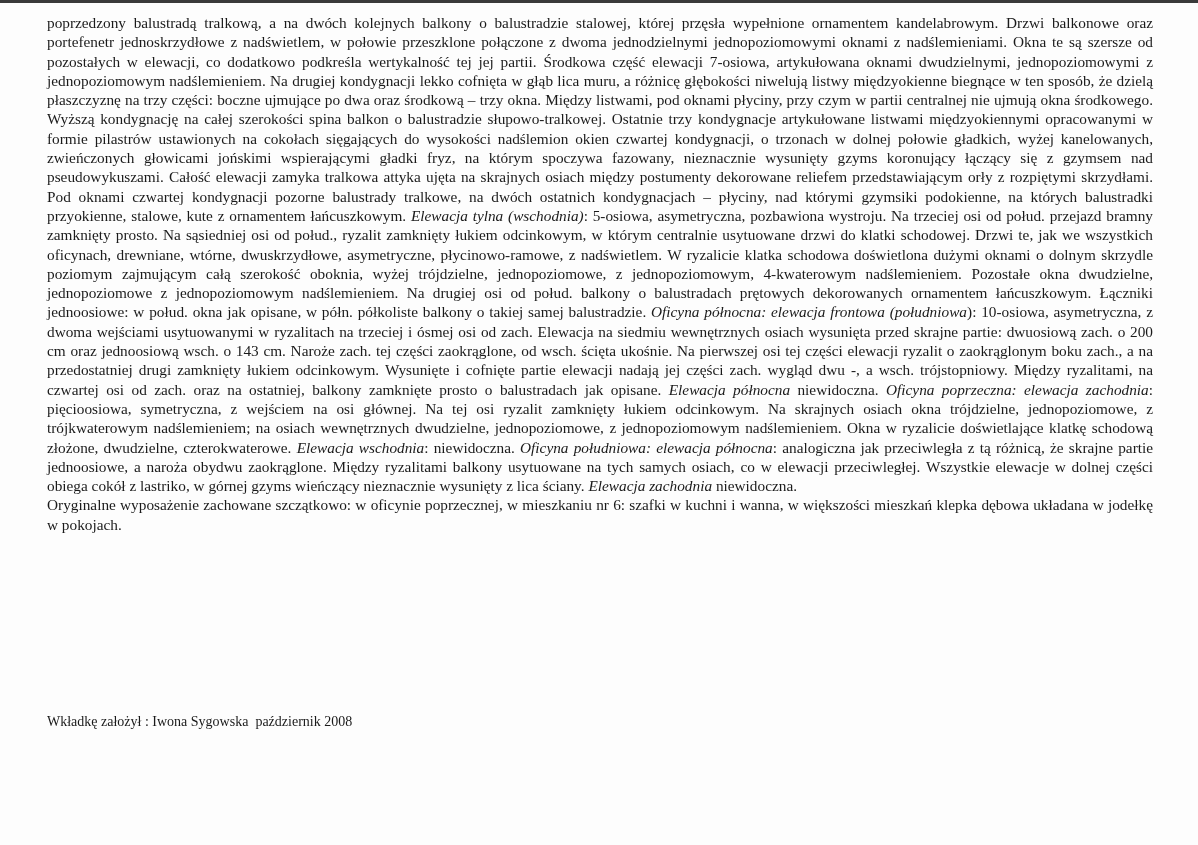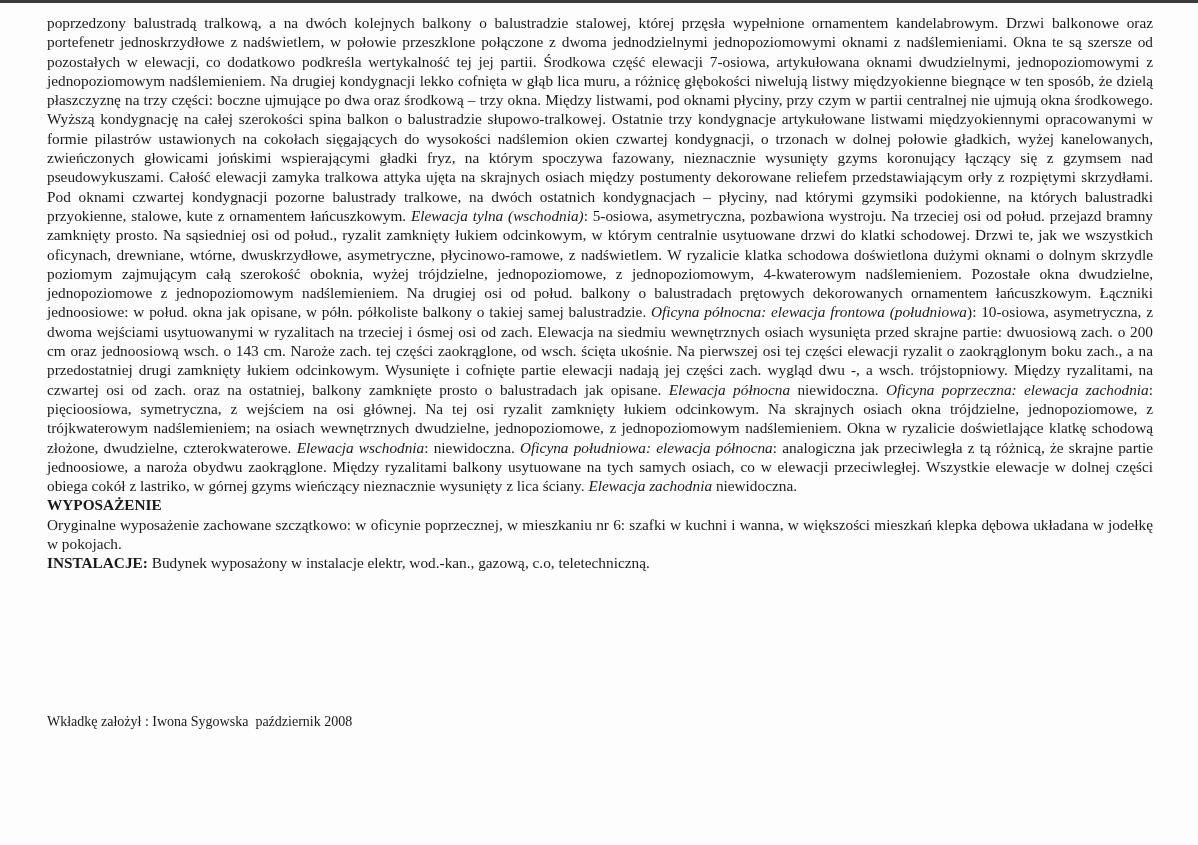--- a/index.html
+++ b/index.html
@@ -23,18 +23,16 @@
 </style>
 </head>
 <body>
 
 <div class="top-edge"></div>
 
 <div class="page">
   <p>
     <span>poprzedzony balustradą tralkową, a na dwóch kolejnych balkony o balustradzie stalowej, której przęsła wypełnione ornamentem kandelabrowym. Drzwi balkonowe oraz portefenetr jednoskrzydłowe z nadświetlem, w połowie przeszklone połączone z dwoma jednodzielnymi jednopoziomowymi oknami z nadślemieniami. Okna te są szersze od pozostałych w elewacji, co dodatkowo podkreśla wertykalność tej jej partii. Środkowa część elewacji 7-osiowa, artykułowana oknami dwudzielnymi, jednopoziomowymi z jednopoziomowym nadślemieniem. Na drugiej kondygnacji lekko cofnięta w głąb lica muru, a różnicę głębokości niwelują listwy międzyokienne biegnące w ten sposób, że dzielą płaszczyznę na trzy części: boczne ujmujące po dwa oraz środkową – trzy okna. Między listwami, pod oknami płyciny, przy czym w partii centralnej nie ujmują okna środkowego. Wyższą kondygnację na całej szerokości spina balkon o balustradzie słupowo-tralkowej. Ostatnie trzy kondygnacje artykułowane listwami międzyokiennymi opracowanymi w formie pilastrów ustawionych na cokołach sięgających do wysokości nadślemion okien czwartej kondygnacji, o trzonach w dolnej połowie gładkich, wyżej kanelowanych, zwieńczonych głowicami jońskimi wspierającymi gładki fryz, na którym spoczywa fazowany, nieznacznie wysunięty gzyms koronujący łączący się z gzymsem nad pseudowykuszami. Całość elewacji zamyka tralkowa attyka ujęta na skrajnych osiach między postumenty dekorowane reliefem przedstawiającym orły z rozpiętymi skrzydłami. Pod oknami czwartej kondygnacji pozorne balustrady tralkowe, na dwóch ostatnich kondygnacjach – płyciny, nad którymi gzymsiki podokienne, na których balustradki przyokienne, stalowe, kute z ornamentem łańcuszkowym. </span><em>Elewacja tylna (wschodnia)</em><span>: 5-osiowa, asymetryczna, pozbawiona wystroju. Na trzeciej osi od połud. przejazd bramny zamknięty prosto. Na sąsiedniej osi od połud., ryzalit zamknięty łukiem odcinkowym, w którym centralnie usytuowane drzwi do klatki schodowej. Drzwi te, jak we wszystkich oficynach, drewniane, wtórne, dwuskrzydłowe, asymetryczne, płycinowo-ramowe, z nadświetlem. W ryzalicie klatka schodowa doświetlona dużymi oknami o dolnym skrzydle poziomym zajmującym całą szerokość oboknia, wyżej trójdzielne, jednopoziomowe, z jednopoziomowym, 4-kwaterowym nadślemieniem. Pozostałe okna dwudzielne, jednopoziomowe z jednopoziomowym nadślemieniem. Na drugiej osi od połud. balkony o balustradach prętowych dekorowanych ornamentem łańcuszkowym. Łączniki jednoosiowe: w połud. okna jak opisane, w półn. półkoliste balkony o takiej samej balustradzie. </span><em>Oficyna północna: elewacja frontowa (południowa</em><span>): 10-osiowa, asymetryczna, z dwoma wejściami usytuowanymi w ryzalitach na trzeciej i ósmej osi od zach. Elewacja na siedmiu wewnętrznych osiach wysunięta przed skrajne partie: dwuosiową zach. o 200 cm oraz jednoosiową wsch. o 143 cm. Naroże zach. tej części zaokrąglone, od wsch. ścięta ukośnie. Na pierwszej osi tej części elewacji ryzalit o zaokrąglonym boku zach., a na przedostatniej drugi zamknięty łukiem odcinkowym. Wysunięte i cofnięte partie elewacji nadają jej części zach. wygląd dwu -, a wsch. trójstopniowy. Między ryzalitami, na czwartej osi od zach. oraz na ostatniej, balkony zamknięte prosto o balustradach jak opisane. </span><em>Elewacja północna</em><span> niewidoczna. </span><em>Oficyna poprzeczna: elewacja zachodnia</em><span>: pięcioosiowa, symetryczna, z wejściem na osi głównej. Na tej osi ryzalit zamknięty łukiem odcinkowym. Na skrajnych osiach okna trójdzielne, jednopoziomowe, z trójkwaterowym nadślemieniem; na osiach wewnętrznych dwudzielne, jednopoziomowe, z jednopoziomowym nadślemieniem. Okna w ryzalicie doświetlające klatkę schodową złożone, dwudzielne, czterokwaterowe. </span><em>Elewacja wschodnia</em><span>: niewidoczna. </span><em>Oficyna południowa: elewacja północna</em><span>: analogiczna jak przeciwległa z tą różnicą, że skrajne partie jednoosiowe, a naroża obydwu zaokrąglone. Między ryzalitami balkony usytuowane na tych samych osiach, co w elewacji przeciwległej. Wszystkie elewacje w dolnej części obiega cokół z lastriko, w górnej gzyms wieńczący nieznacznie wysunięty z lica ściany. </span><em>Elewacja zachodnia</em><span> niewidoczna.</span>
   </p>
-  <p class="heading">WYPOSAŻENIE</p>
   <p>Oryginalne wyposażenie zachowane szczątkowo: w oficynie poprzecznej, w mieszkaniu nr 6: szafki w kuchni i wanna, w większości mieszkań klepka dębowa układana w jodełkę w pokojach.</p>
-  <p><b>INSTALACJE:</b><span> Budynek wyposażony w instalacje elektr, wod.-kan., gazową, c.o, teletechniczną.</span></p>
 </div>
 
 <div class="signature" style="white-space:pre;">Wkładkę założył : Iwona Sygowska  październik 2008</div>
 
 </body></html>

